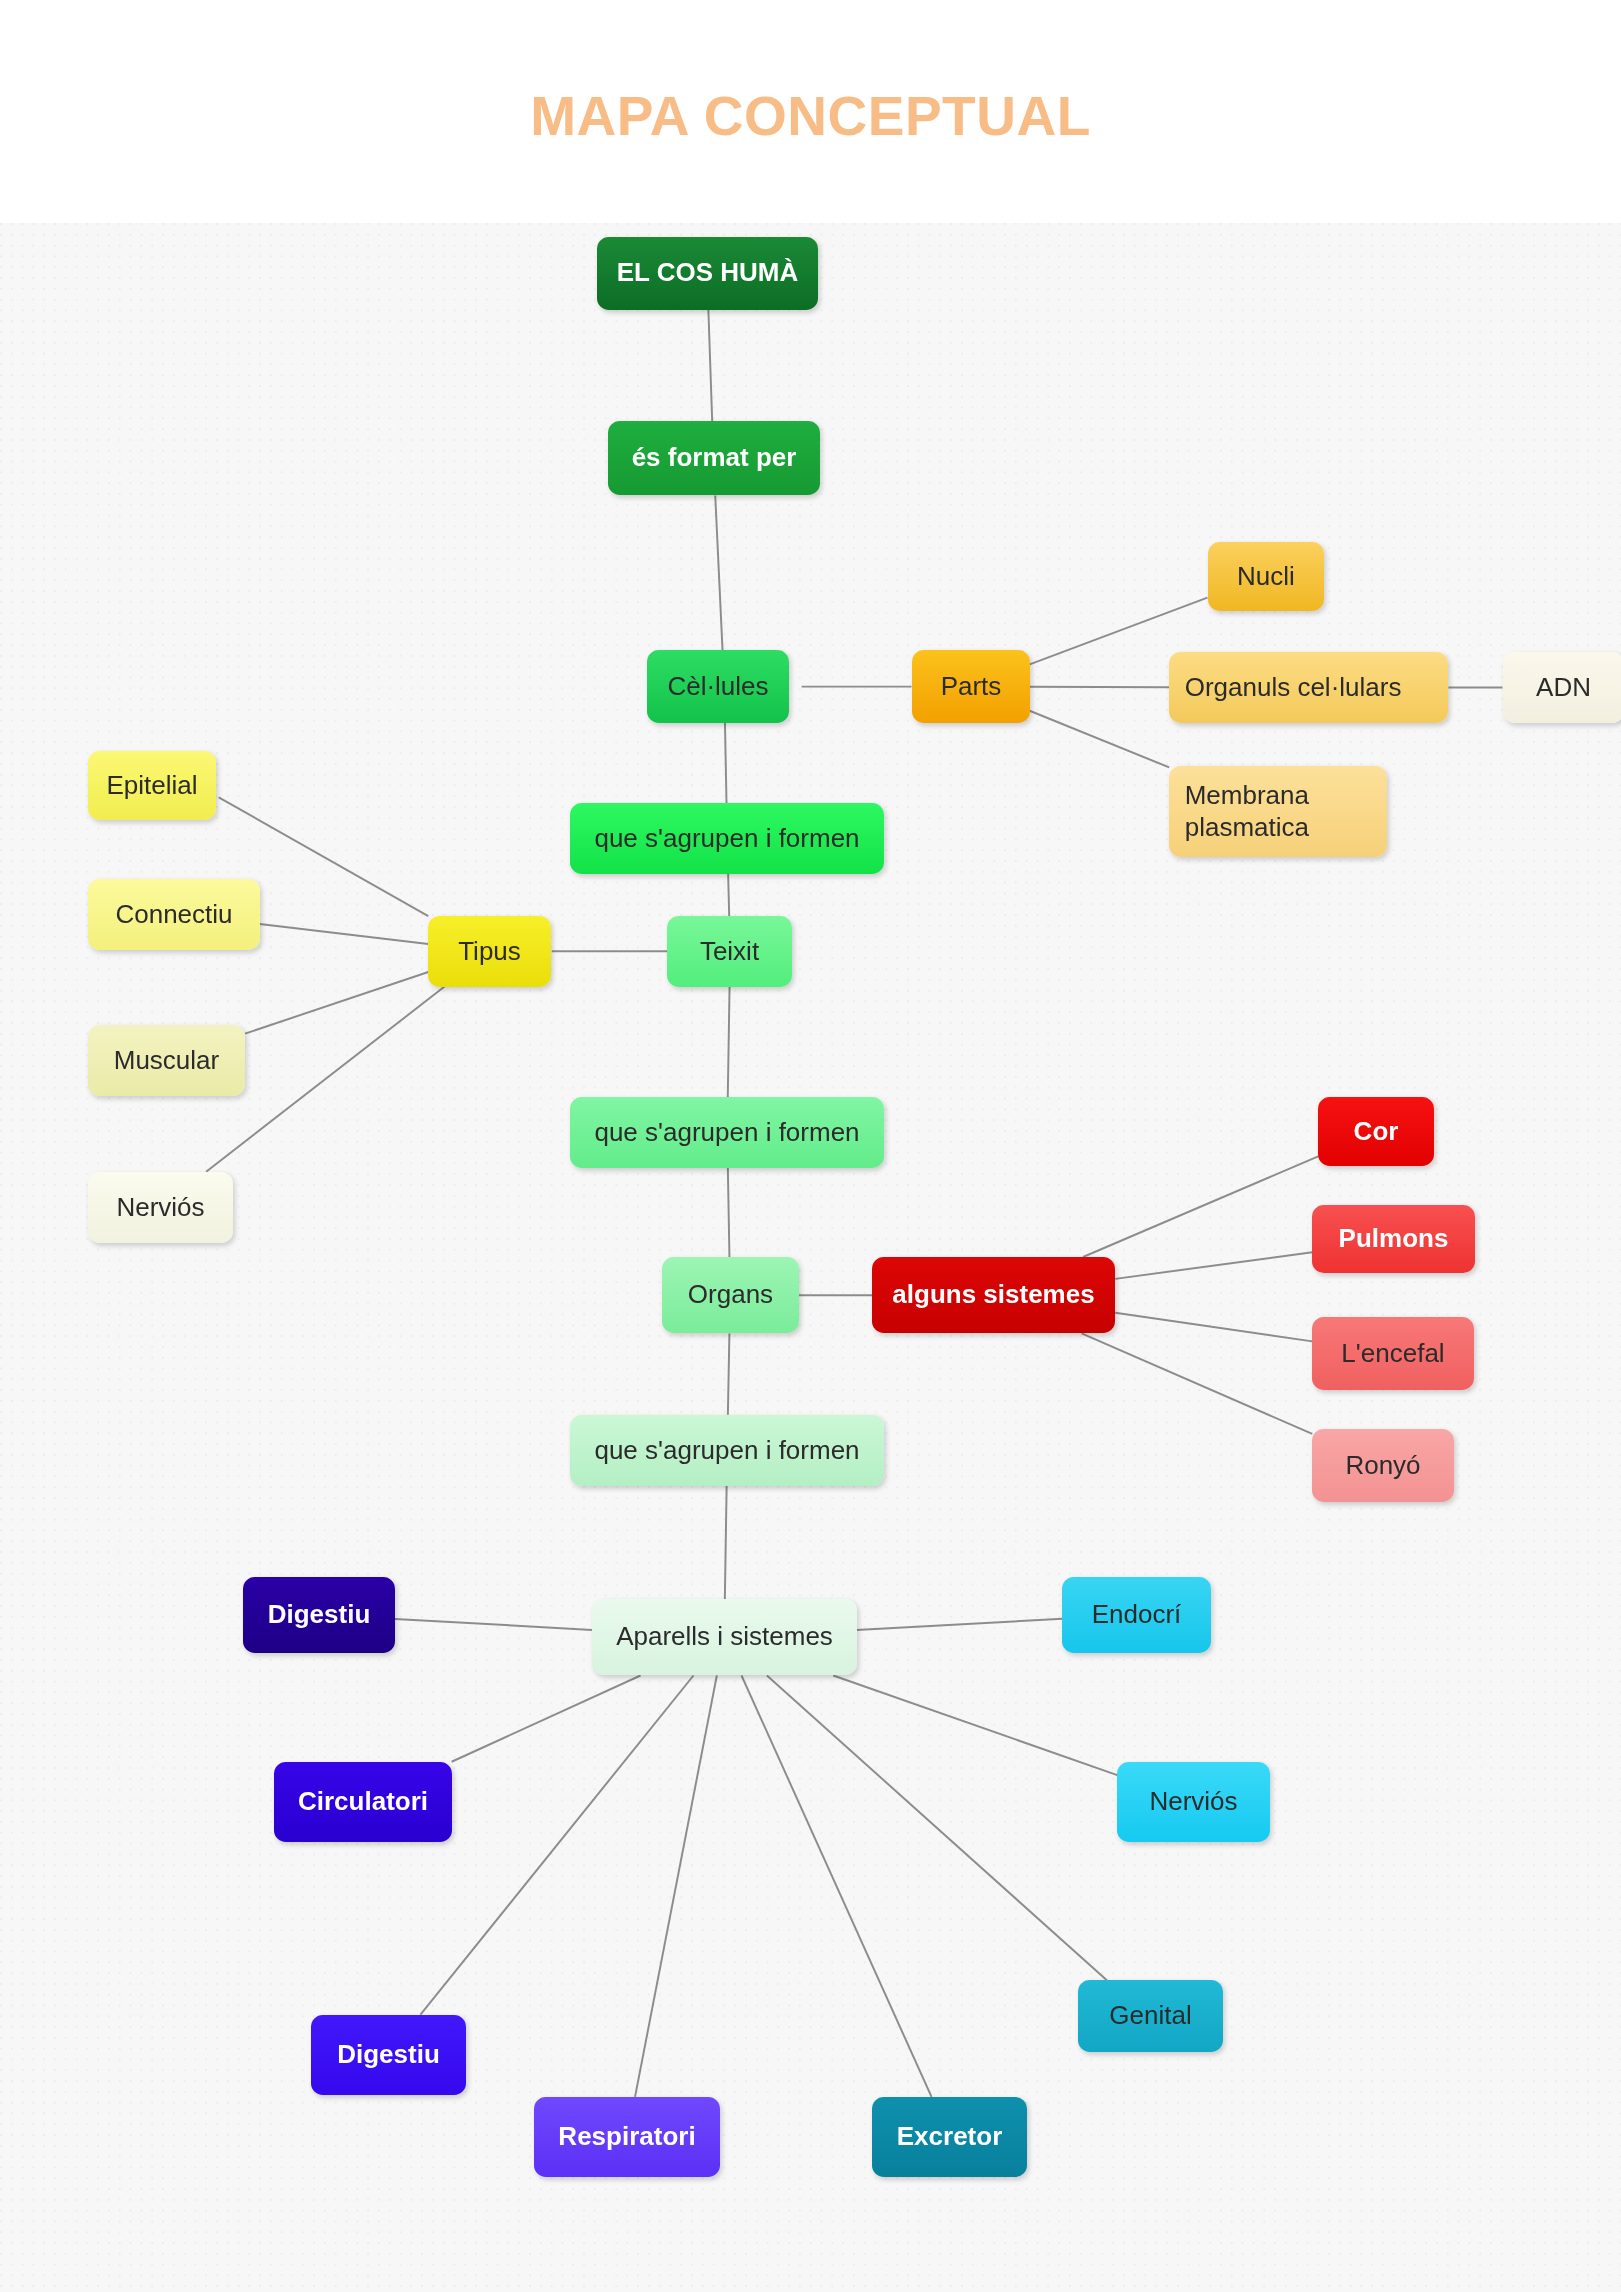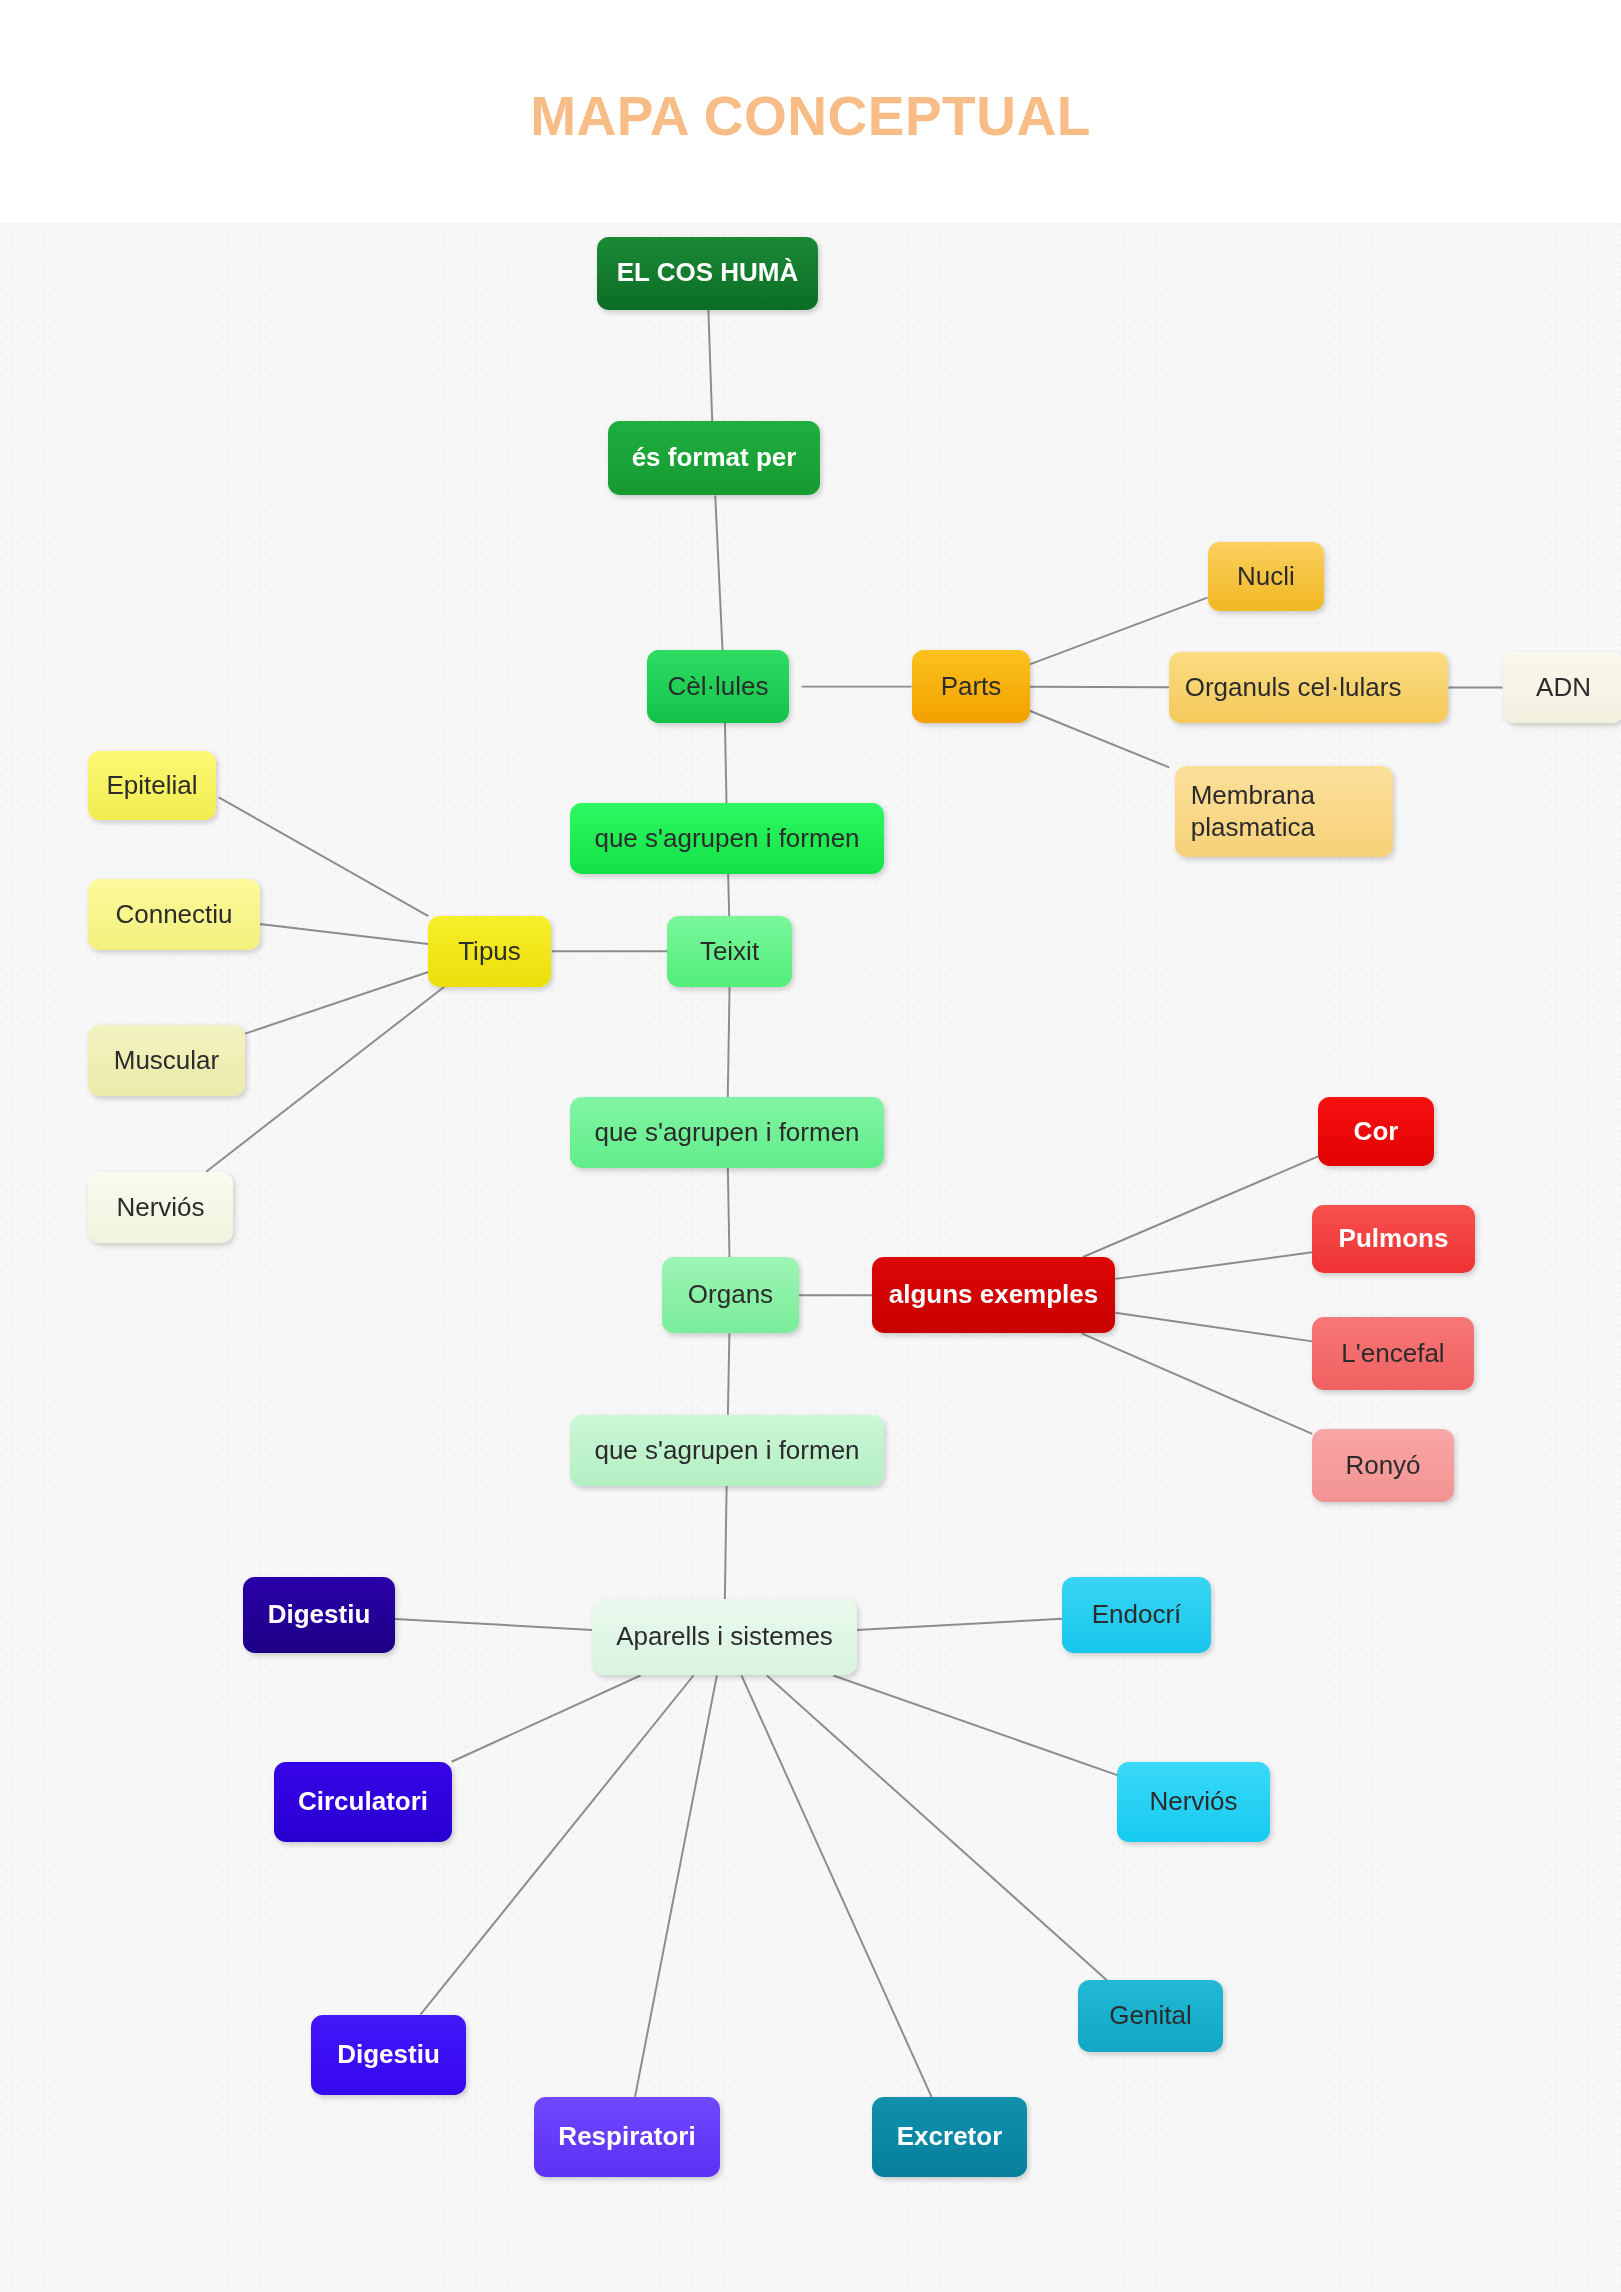--- a/index.html
+++ b/index.html
@@ -120,32 +120,32 @@
       <line x1="756.5882352941177" y1="1482" x2="950.5098039215686" y2="1912" stroke="#8c8c8c" stroke-width="2"></line>
     </svg>
   <div id="node-layer">
       <div class="node center white bold" style="left: 597px; top: 13.7px; width: 221px; height: 73px; background: linear-gradient(rgb(26, 138, 54) 0%, rgb(12, 109, 37) 100%); color: rgb(255, 255, 255);">EL COS HUMÀ</div>
       <div class="node center white bold" style="left: 608px; top: 198px; width: 212px; height: 74px; background: linear-gradient(rgb(31, 174, 63) 0%, rgb(22, 154, 50) 100%); color: rgb(255, 255, 255);">és format per</div>
       <div class="node center" style="left: 647px; top: 427px; width: 142px; height: 73px; background: linear-gradient(rgb(45, 221, 99) 0%, rgb(18, 194, 74) 100%); color: rgb(43, 43, 43);">Cèl·lules</div>
       <div class="node center" style="left: 912px; top: 427px; width: 118px; height: 73px; background: linear-gradient(rgb(252, 194, 28) 0%, rgb(242, 160, 0) 100%); color: rgb(43, 43, 43);">Parts</div>
       <div class="node center" style="left: 1208px; top: 319px; width: 116px; height: 69px; background: linear-gradient(rgb(251, 208, 94) 0%, rgb(240, 183, 34) 100%); color: rgb(43, 43, 43);">Nucli</div>
       <div class="node left" style="left: 1169px; top: 429px; width: 279px; height: 71px; background: linear-gradient(rgb(252, 220, 131) 0%, rgb(243, 201, 90) 100%); color: rgb(43, 43, 43);">Organuls cel·lulars</div>
       <div class="node center" style="left: 1503px; top: 429px; width: 121px; height: 71px; background: linear-gradient(rgb(251, 248, 236) 0%, rgb(243, 239, 223) 100%); color: rgb(43, 43, 43);">ADN</div>
-      <div class="node left" style="left: 1169px; top: 543px; width: 218px; height: 91px; background: linear-gradient(rgb(252, 224, 154) 0%, rgb(246, 209, 121) 100%); color: rgb(43, 43, 43); margin-left: 6px;">Membrana
+      <div class="node left" style="left: 1169px; top: 543px; width: 218px; height: 91px; background: linear-gradient(rgb(252, 224, 154) 0%, rgb(246, 209, 121) 100%); color: rgb(43, 43, 43);">Membrana
 plasmatica</div>
       <div class="node center" style="left: 570px; top: 580px; width: 314px; height: 71px; background: linear-gradient(rgb(46, 248, 97) 0%, rgb(18, 226, 71) 100%); color: rgb(43, 43, 43);">que s'agrupen i formen</div>
       <div class="node center" style="left: 428px; top: 693px; width: 123px; height: 71px; background: linear-gradient(rgb(247, 239, 41) 0%, rgb(234, 222, 10) 100%); color: rgb(43, 43, 43);">Tipus</div>
       <div class="node center" style="left: 667px; top: 693px; width: 125px; height: 71px; background: linear-gradient(rgb(121, 247, 154) 0%, rgb(82, 238, 124) 100%); color: rgb(43, 43, 43);">Teixit</div>
       <div class="node center" style="left: 88px; top: 528px; width: 128px; height: 69px; background: linear-gradient(rgb(251, 248, 116) 0%, rgb(241, 237, 79) 100%); color: rgb(43, 43, 43);">Epitelial</div>
       <div class="node center" style="left: 88px; top: 656px; width: 172px; height: 71px; background: linear-gradient(rgb(252, 250, 156) 0%, rgb(243, 240, 125) 100%); color: rgb(43, 43, 43);">Connectiu</div>
       <div class="node center" style="left: 88px; top: 802px; width: 157px; height: 71px; background: linear-gradient(rgb(243, 243, 194) 0%, rgb(234, 234, 168) 100%); color: rgb(43, 43, 43);">Muscular</div>
       <div class="node center" style="left: 88px; top: 949px; width: 145px; height: 71px; background: linear-gradient(rgb(251, 251, 238) 0%, rgb(242, 242, 224) 100%); color: rgb(43, 43, 43);">Nerviós</div>
       <div class="node center" style="left: 570px; top: 874px; width: 314px; height: 71px; background: linear-gradient(rgb(129, 245, 164) 0%, rgb(98, 236, 138) 100%); color: rgb(43, 43, 43);">que s'agrupen i formen</div>
       <div class="node center" style="left: 662px; top: 1034px; width: 137px; height: 76px; background: linear-gradient(rgb(157, 245, 180) 0%, rgb(122, 236, 154) 100%); color: rgb(43, 43, 43);">Organs</div>
-      <div class="node center white bold" style="left: 872px; top: 1034px; width: 243px; height: 76px; background: linear-gradient(rgb(221, 6, 6) 0%, rgb(199, 0, 0) 100%); color: rgb(255, 255, 255);">alguns exemples</div>
+      <div class="node center white bold" style="left: 872px; top: 1034px; width: 243px; height: 76px; background: linear-gradient(rgb(221, 6, 6) 0%, rgb(199, 0, 0) 100%); color: rgb(255, 255, 255);">alguns sistemes</div>
       <div class="node center white bold" style="left: 1318px; top: 874px; width: 116px; height: 69px; background: linear-gradient(rgb(247, 18, 18) 0%, rgb(226, 0, 0) 100%); color: rgb(255, 255, 255);">Cor</div>
       <div class="node center white bold" style="left: 1312px; top: 982px; width: 163px; height: 68px; background: linear-gradient(rgb(248, 80, 80) 0%, rgb(239, 50, 50) 100%); color: rgb(255, 255, 255);">Pulmons</div>
       <div class="node center" style="left: 1312px; top: 1094px; width: 162px; height: 73px; background: linear-gradient(rgb(248, 120, 120) 0%, rgb(240, 96, 96) 100%); color: rgb(43, 43, 43);">L'encefal</div>
       <div class="node center" style="left: 1312px; top: 1206px; width: 142px; height: 73px; background: linear-gradient(rgb(249, 166, 166) 0%, rgb(243, 146, 146) 100%); color: rgb(43, 43, 43);">Ronyó</div>
       <div class="node center" style="left: 570px; top: 1192px; width: 314px; height: 71px; background: linear-gradient(rgb(203, 247, 214) 0%, rgb(180, 239, 196) 100%); color: rgb(43, 43, 43);">que s'agrupen i formen</div>
       <div class="node center" style="left: 592px; top: 1376px; width: 265px; height: 76px; background: linear-gradient(rgb(234, 250, 238) 0%, rgb(216, 243, 223) 100%); color: rgb(43, 43, 43);">Aparells i sistemes</div>
       <div class="node center white bold" style="left: 243px; top: 1354px; width: 152px; height: 76px; background: linear-gradient(rgb(42, 0, 168) 0%, rgb(29, 0, 133) 100%); color: rgb(255, 255, 255);">Digestiu</div>
       <div class="node center" style="left: 1062px; top: 1354px; width: 149px; height: 76px; background: linear-gradient(rgb(56, 213, 243) 0%, rgb(23, 198, 236) 100%); color: rgb(43, 43, 43);">Endocrí</div>
       <div class="node center white bold" style="left: 274px; top: 1539px; width: 178px; height: 80px; background: linear-gradient(rgb(55, 4, 232) 0%, rgb(41, 0, 208) 100%); color: rgb(255, 255, 255);">Circulatori</div>
       <div class="node center" style="left: 1117px; top: 1539px; width: 153px; height: 80px; background: linear-gradient(rgb(58, 217, 248) 0%, rgb(22, 202, 240) 100%); color: rgb(43, 43, 43);">Nerviós</div>

